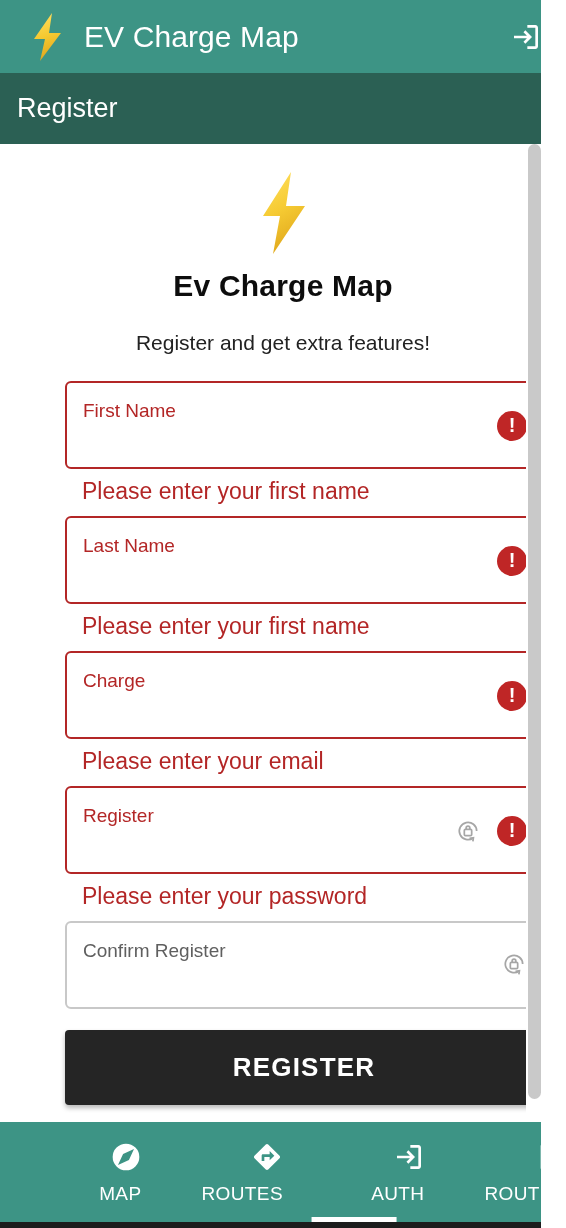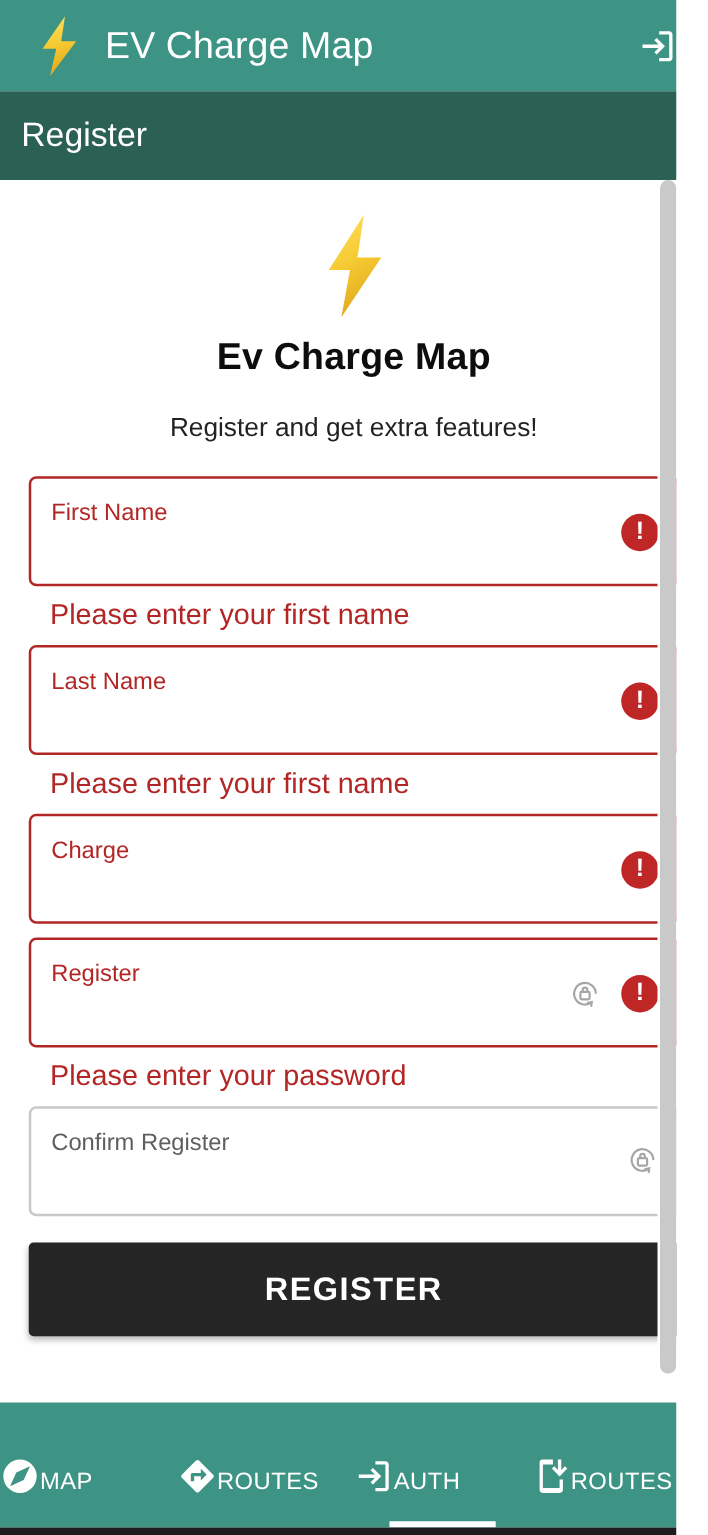--- a/index.html
+++ b/index.html
@@ -90,21 +90,21 @@
     color:#0d0d0d;
     letter-spacing:0.2px;
   }
   #brand-subtitle {
     margin-top:28px;
     font-size:21px; font-weight:400;
     color:#222222;
   }
 
   
-  #form { margin-top:26px; }
+  #form { margin-top:26px;padding-left:42px; }
   .field-group { padding:0 23px; }
   .field-box {
     position:relative;
     height:88px;
     border:2px solid #c8c8c8;
     border-radius:6px;
     background:#ffffff;
     display:flex; align-items:flex-start;
   }
   .field-box.error { border-color:#b32626; }
@@ -153,22 +153,22 @@
   
   #bottom-nav {
     position:absolute; bottom:6px; left:0;
     width:566px; height:100px;
     background:#3d9485;
     display:flex;
   }
   .nav-item {
     flex:1;
     position:relative;
-    display:flex; 
-    align-items:center; justify-content:flex-start;
+    display:flex; flex-direction:column;
+    align-items:flex-end; justify-content:flex-start;
     padding-top:18px;
     cursor:pointer;
   }
   .nav-icon { height:34px; display:flex; align-items:center; justify-content:center; }
   .nav-label {
     margin-top:9px;
     color:#ffffff;
     font-size:19px;
     letter-spacing:0.4px;
   }
@@ -264,20 +264,21 @@
 
       <div class="field-group">
         <div class="field-box error">
           <div class="field-label">Charge</div>
           <div class="field-icons">
             <div class="err-icon">
                 <span>!</span>
               </div>
           </div>
         </div>
+        <div class="field-error-msg">Please enter your email</div>
       </div>
       <div class="field-spacer"></div>
 
       <div class="field-group">
         <div class="field-box error">
           <div class="field-label">Register</div>
           <div class="field-icons">
             <span class="pw-icon">
               <svg width="26" height="26" viewBox="0 0 24 24" aria-hidden="true">
                 <path fill="none" stroke="#a6a6a6" stroke-width="1.6" d="M20 12a8 8 0 1 0-3.2 6.4"></path>

